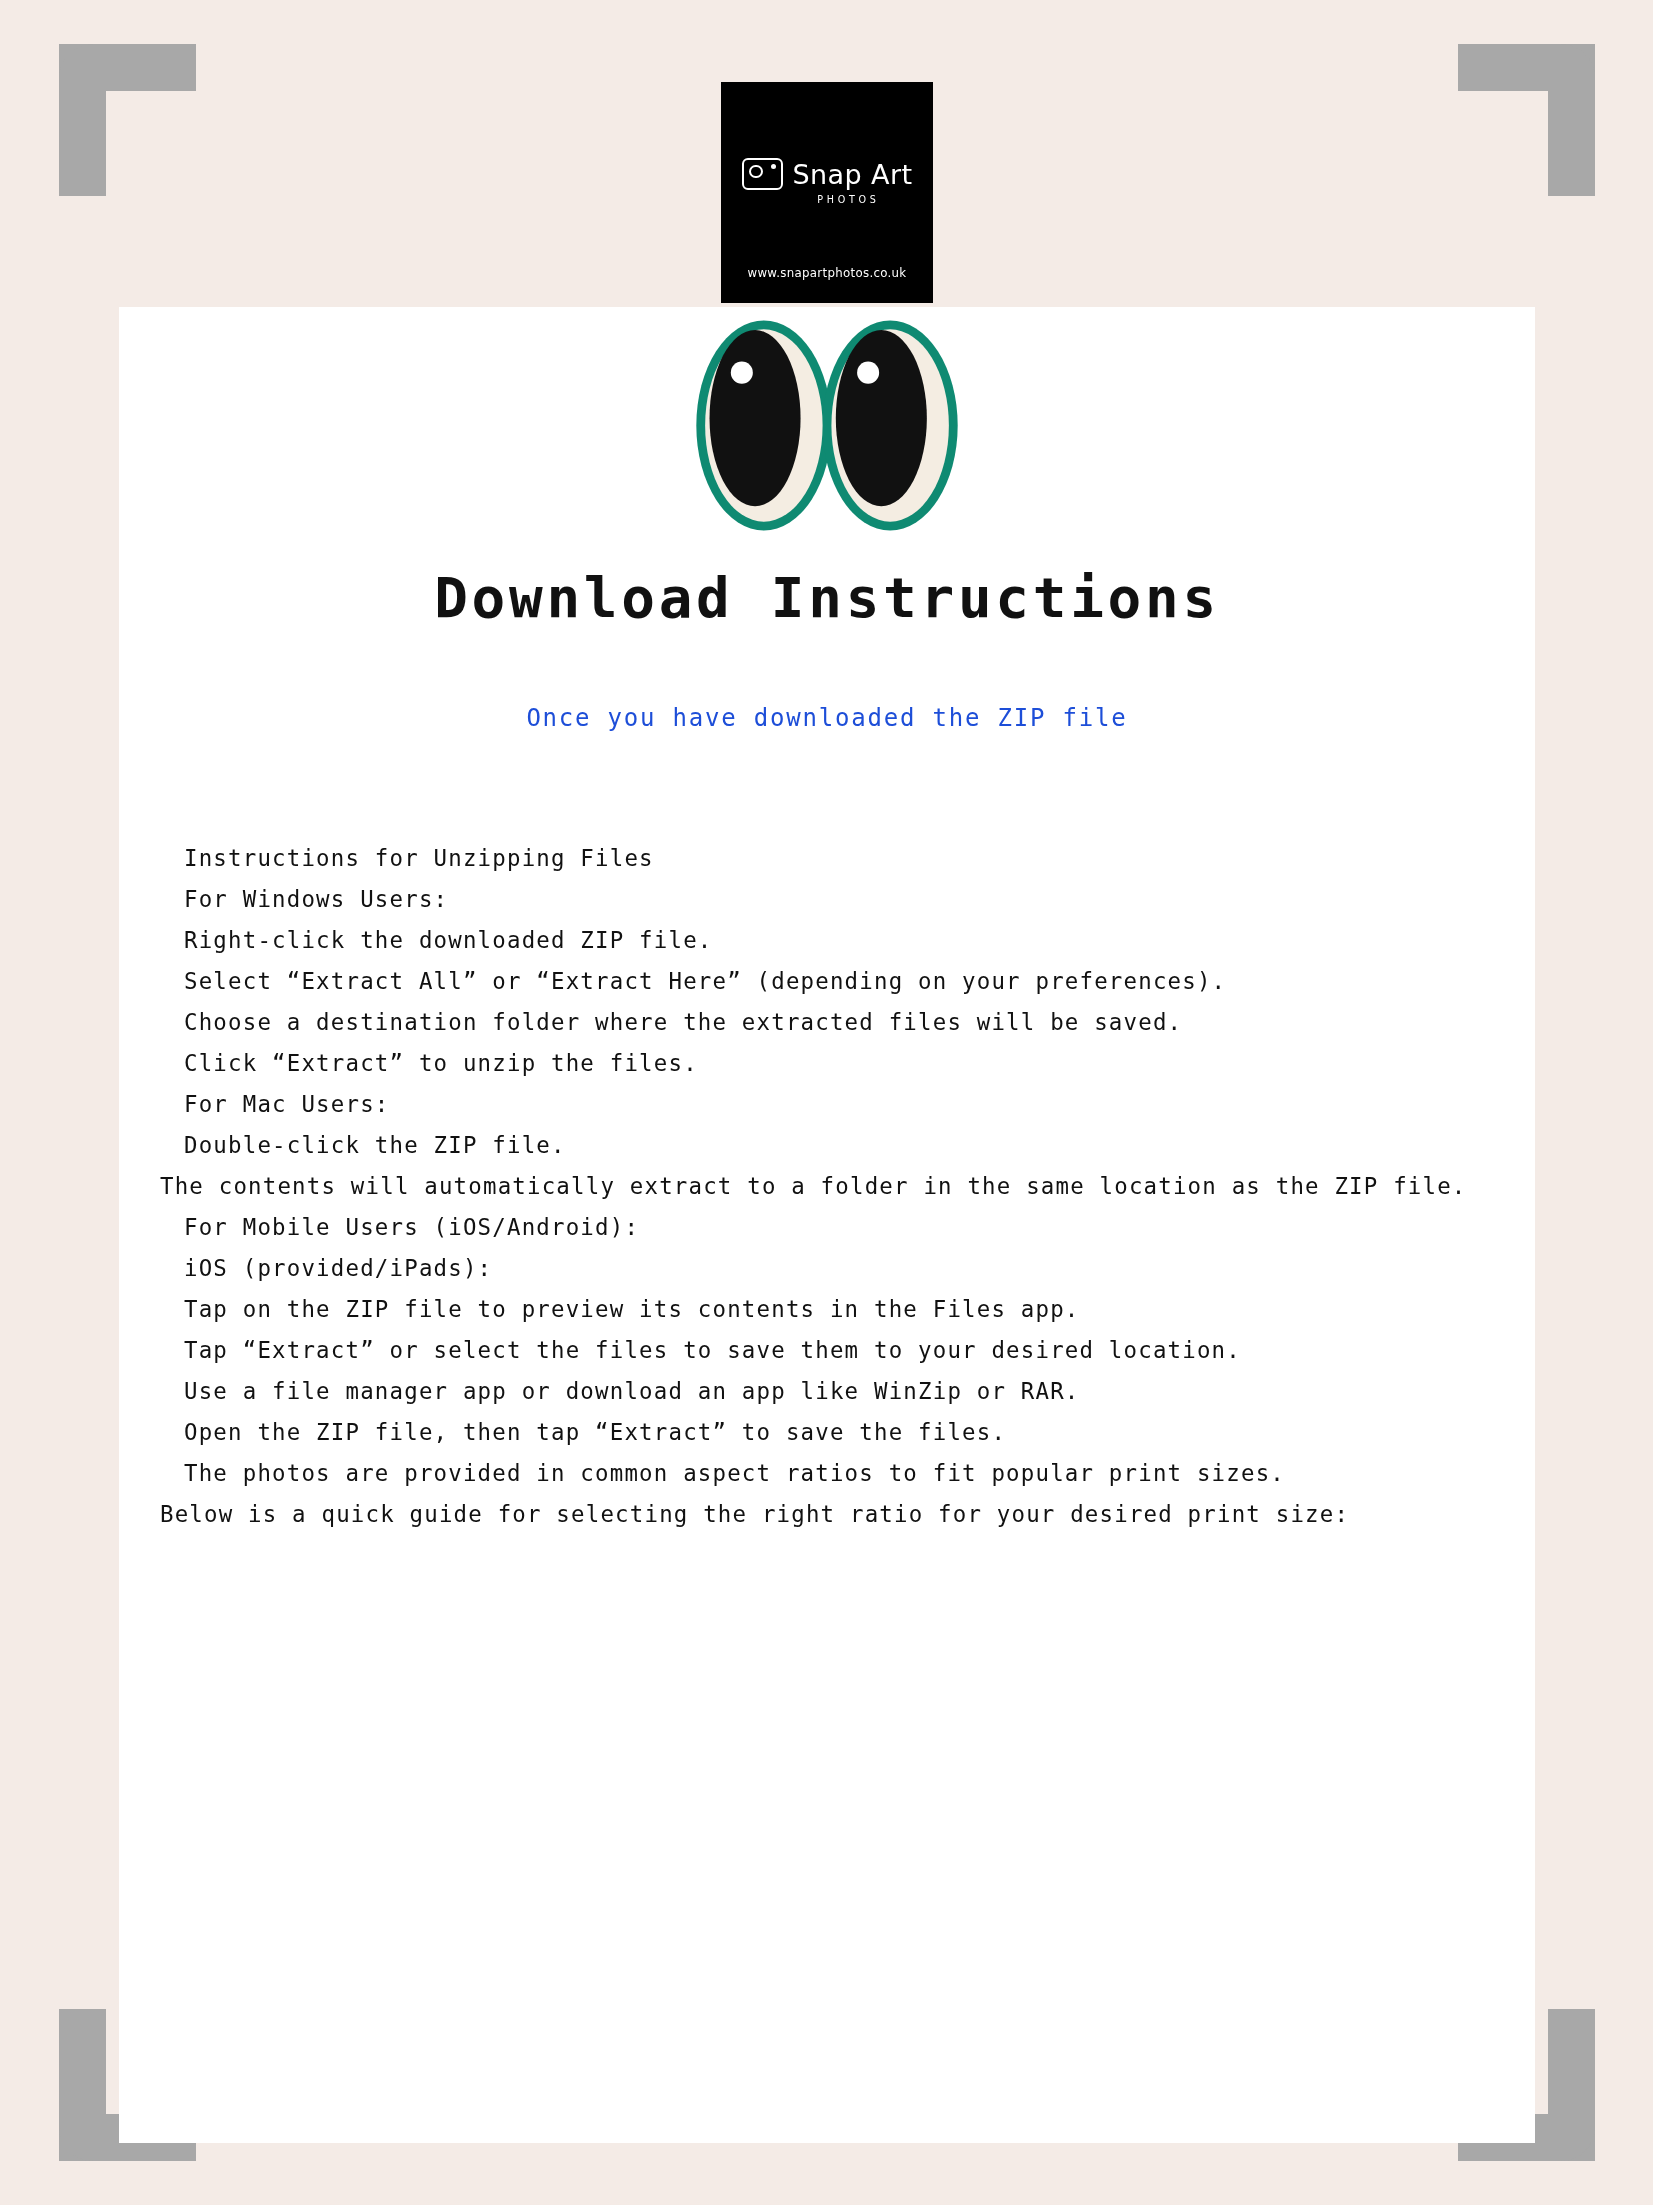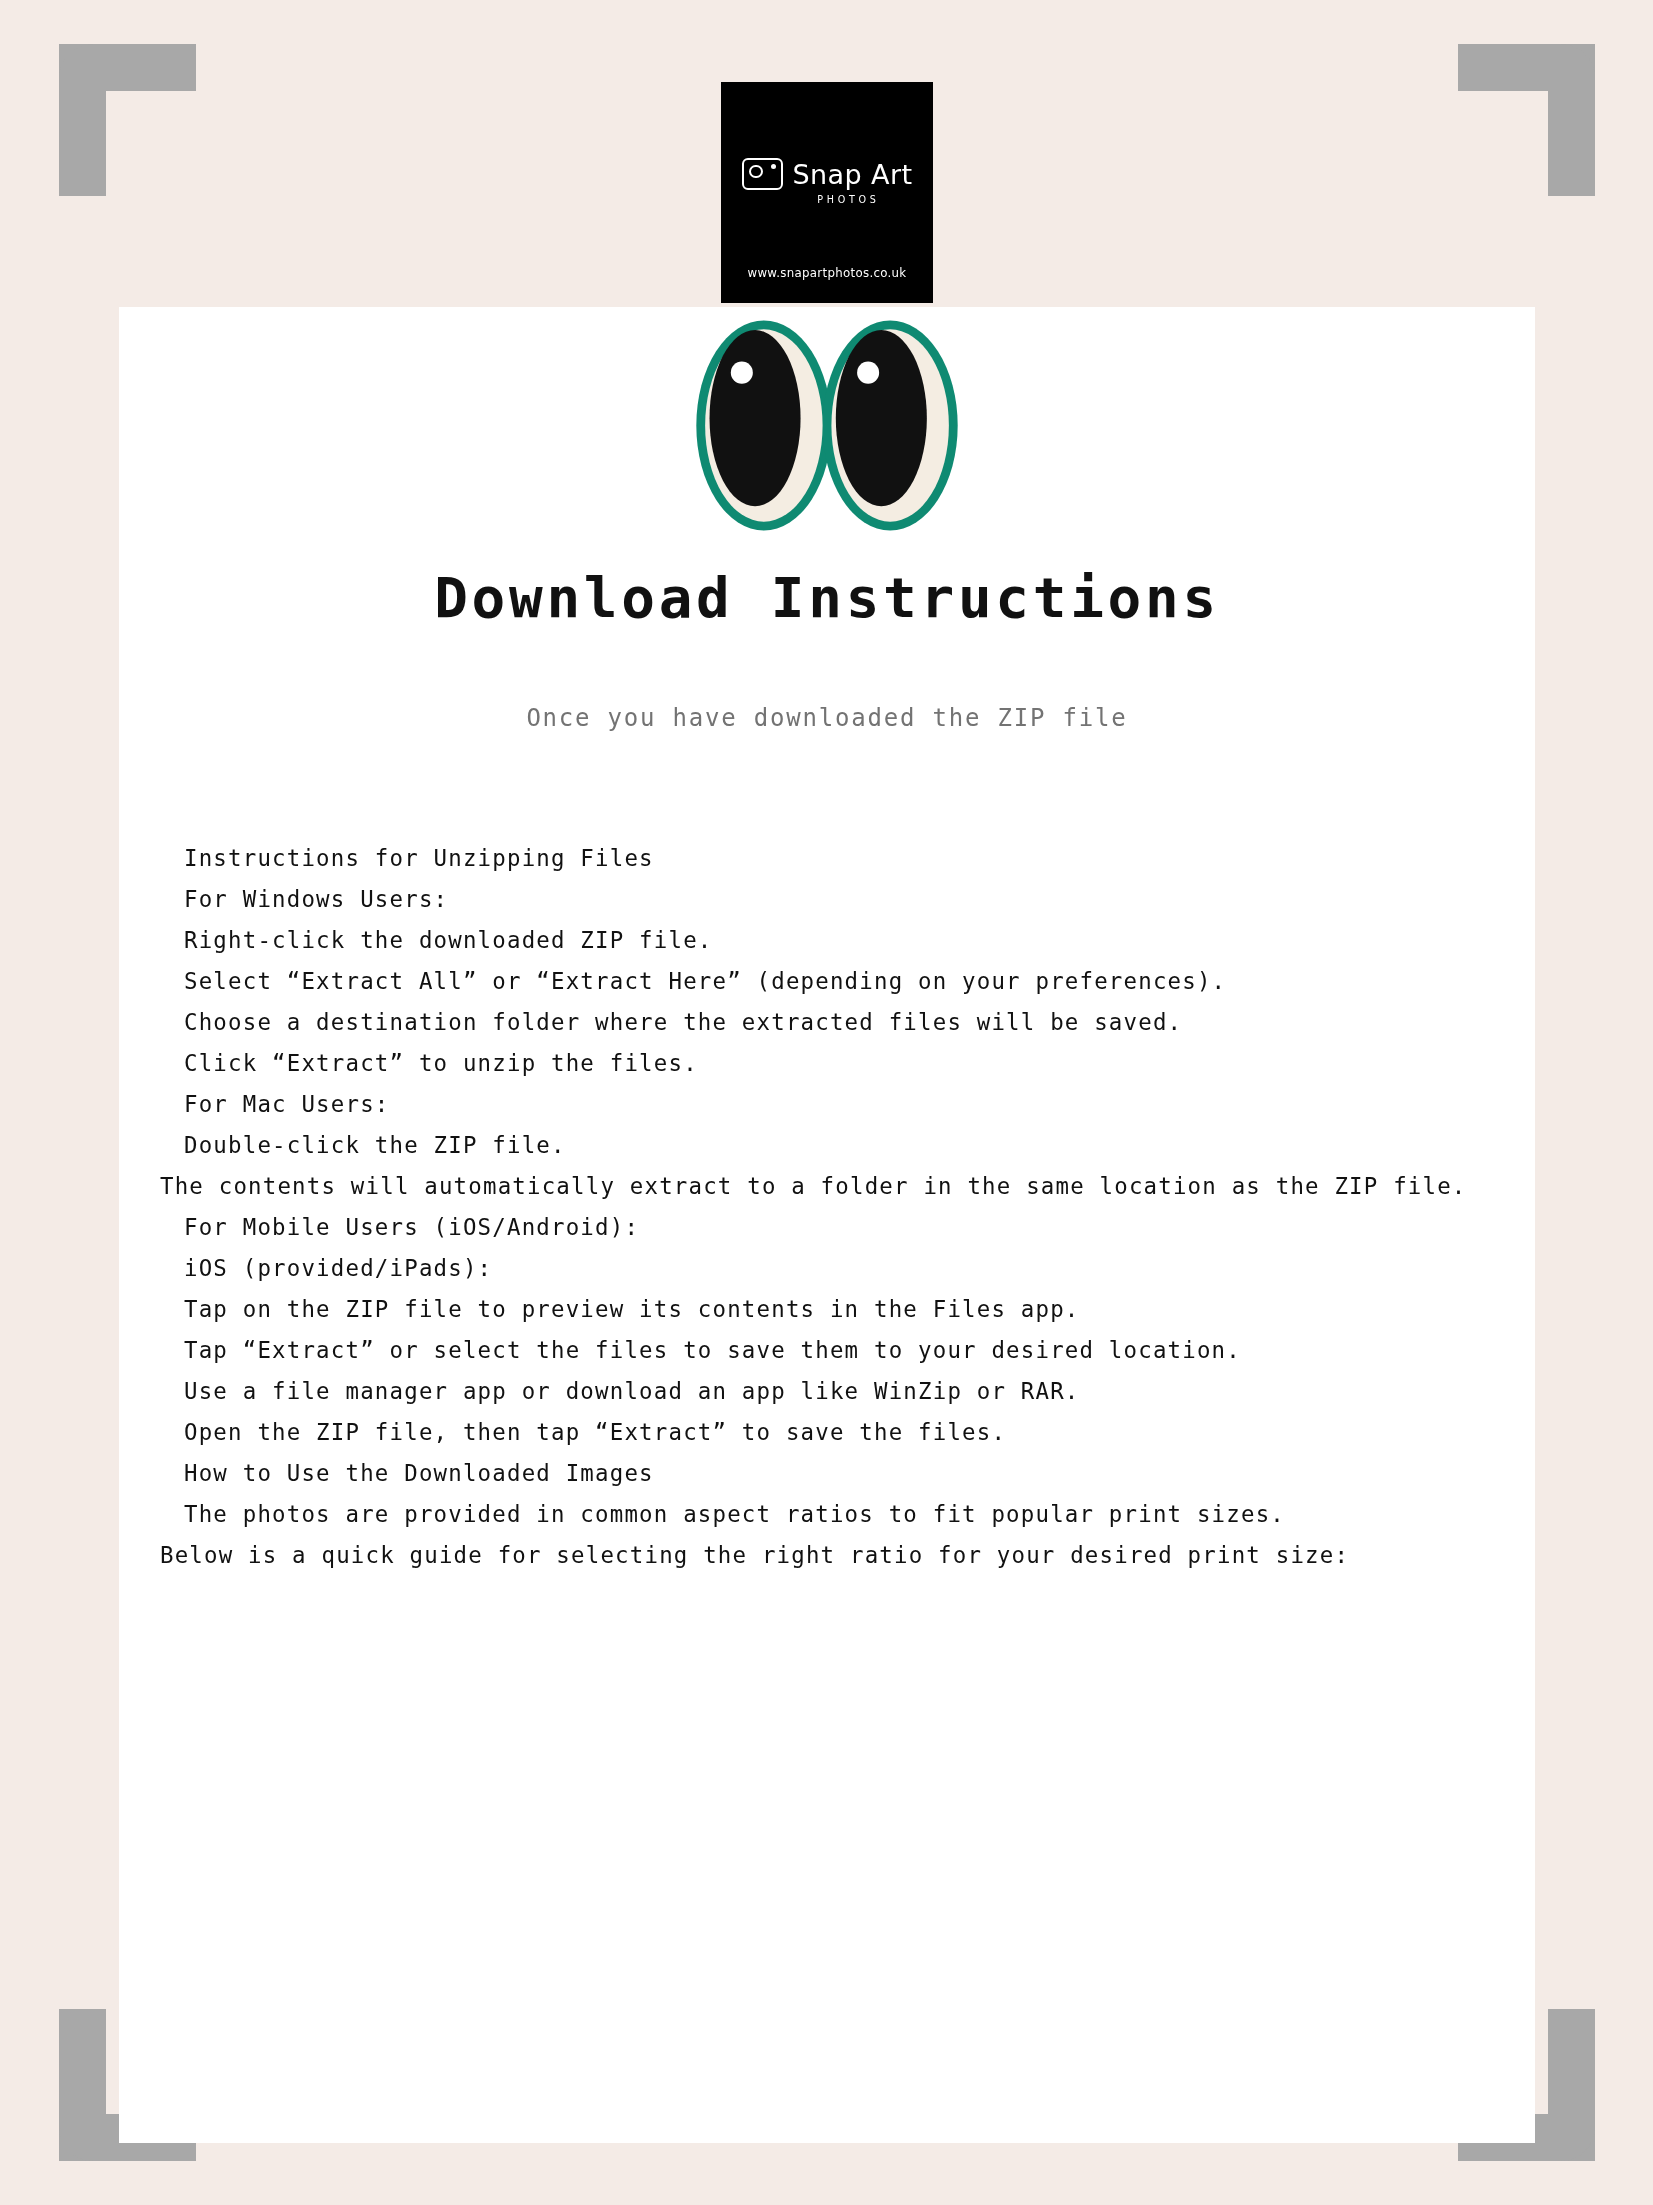--- a/index.html
+++ b/index.html
@@ -173,21 +173,21 @@
     font-weight: bold;
   }
   .doc-subtitle {
     position: absolute;
     top: 704px;
     left: 0;
     width: 100%;
     text-align: center;
     font-size: 24px;
     letter-spacing: 1.8px;
-    color: #737373;
+    color: #1d4ed8;
     z-index: 6;
   }
   .doc-body {
     position: absolute;
     top: 838px;
     left: 160px;
     width: 1375px;
     z-index: 6;
   }
   .doc-body p {
@@ -262,17 +262,16 @@
   <p class="nowrap">Click “Extract” to unzip the files.</p>
   <p class="nowrap">For Mac Users:</p>
   <p class="nowrap">Double-click the ZIP file.</p>
   <p>The contents will automatically extract to a folder in the same location as the ZIP file.</p>
   <p class="nowrap">For Mobile Users (iOS/Android):</p>
   <p class="nowrap">iOS (provided/iPads):</p>
   <p class="nowrap">Tap on the ZIP file to preview its contents in the Files app.</p>
   <p class="nowrap">Tap “Extract” or select the files to save them to your desired location.</p>
   <p class="nowrap">Use a file manager app or download an app like WinZip or RAR.</p>
   <p class="nowrap">Open the ZIP file, then tap “Extract” to save the files.</p>
-  <p class="nowrap">How to Use the Downloaded Images</p>
   <p class="nowrap">The photos are provided in common aspect ratios to fit popular print sizes.</p>
   <p>Below is a quick guide for selecting the right ratio for your desired print size:</p>
 </div>
 
 
 </body></html>

